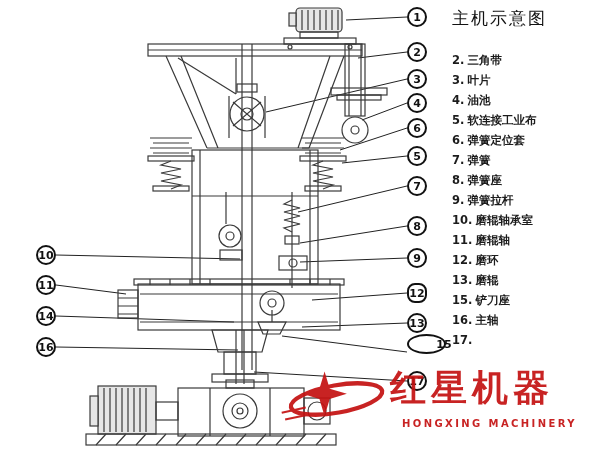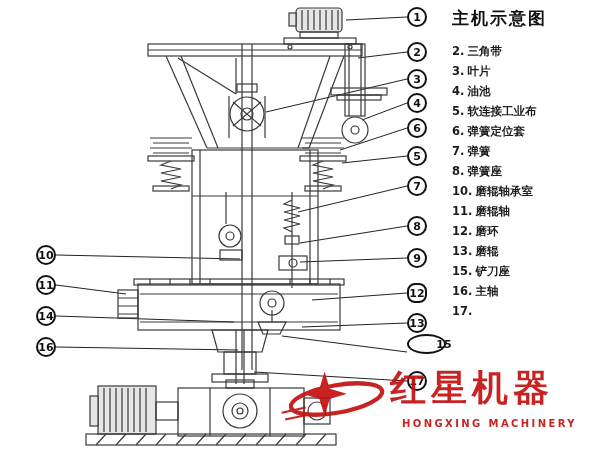--- a/index.html
+++ b/index.html
@@ -10,21 +10,21 @@
   svg.diagram{position:absolute;left:0;top:0;}
   
   .callout{
     position:absolute;width:20px;height:20px;box-sizing:border-box;
     border:2px solid #111;border-radius:50%;background:#fff;color:#111;
     display:flex;align-items:center;justify-content:center;
     font-size:11px;font-weight:bold;line-height:1;
   }
   
   .legend{position:absolute;left:452px;top:6px;width:146px;color:#111;}
-  .legend-title{font-size:17px;font-weight:bold;letter-spacing:2px;line-height:24px;margin-bottom:11px;}
+  .legend-title{font-size:17px;font-weight:normal;letter-spacing:2px;line-height:24px;margin-bottom:20px;}
   .legend-row{font-size:11.5px;font-weight:bold;height:20px;line-height:20px;white-space:nowrap;color:#1c1c1c;}
   .legend-row .num{margin-right:3px;}
   
   .watermark{position:absolute;left:250px;top:356px;width:350px;height:94px;opacity:.92;pointer-events:none;}
   .wm-logo{position:absolute;left:30px;top:6px;}
   .wm-brand{position:absolute;left:140px;top:14px;font-size:36px;font-weight:bold;letter-spacing:5px;line-height:1;white-space:nowrap;}
   .wm-sub{position:absolute;left:152px;top:62px;font-size:10px;font-weight:bold;letter-spacing:2.4px;white-space:nowrap;text-align:right;}
 </style>
 </head>
 <body>
@@ -192,20 +192,21 @@
   <div class="legend">
     <div class="legend-title">主机示意图</div>
     <div id="legend-list">
         <div class="legend-row"><span class="num">2.</span><span class="lbl">三角带</span></div>
         <div class="legend-row"><span class="num">3.</span><span class="lbl">叶片</span></div>
         <div class="legend-row"><span class="num">4.</span><span class="lbl">油池</span></div>
         <div class="legend-row"><span class="num">5.</span><span class="lbl">软连接工业布</span></div>
         <div class="legend-row"><span class="num">6.</span><span class="lbl">弹簧定位套</span></div>
         <div class="legend-row"><span class="num">7.</span><span class="lbl">弹簧</span></div>
         <div class="legend-row"><span class="num">8.</span><span class="lbl">弹簧座</span></div>
+        <div class="legend-row"><span class="num">9.</span><span class="lbl">弹簧拉杆</span></div>
         <div class="legend-row"><span class="num">10.</span><span class="lbl">磨辊轴承室</span></div>
         <div class="legend-row"><span class="num">11.</span><span class="lbl">磨辊轴</span></div>
         <div class="legend-row"><span class="num">12.</span><span class="lbl">磨环</span></div>
         <div class="legend-row"><span class="num">13.</span><span class="lbl">磨辊</span></div>
         <div class="legend-row"><span class="num">15.</span><span class="lbl">铲刀座</span></div>
         <div class="legend-row"><span class="num">16.</span><span class="lbl">主轴</span></div>
         <div class="legend-row"><span class="num">17.</span><span class="lbl"></span></div>
       </div>
   </div>
 

